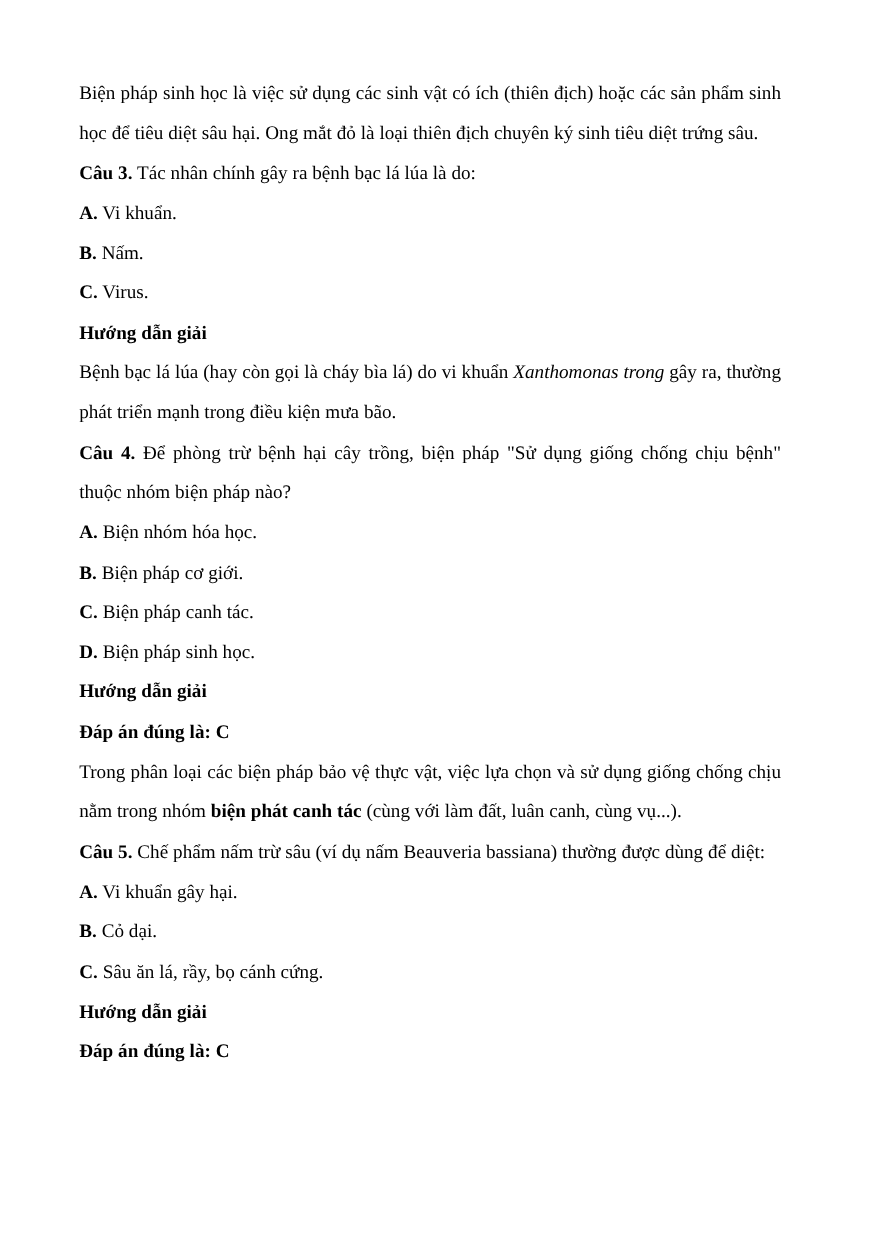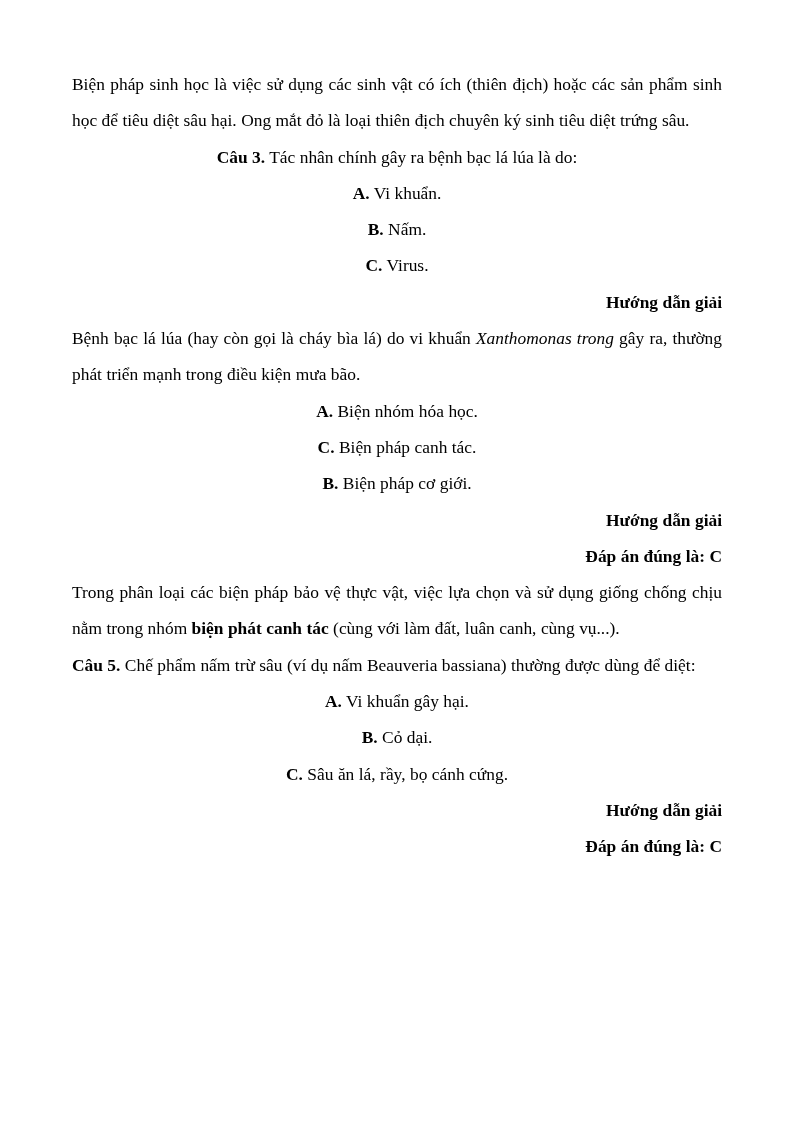--- a/index.html
+++ b/index.html
@@ -21,70 +21,72 @@
     width: 794px;
     height: 1122px;
     background: #ffffff;
     padding: 66px 72px 60px 72px;
   }
   .doc-body {
     width: 650px;
   }
   
   .para {
-    margin: 0 0 0 0;
+    margin: 0 12px 0 0;
     font-size: 17.4px;
     line-height: 36.3px;
     text-align: justify;
     text-justify: inter-word;
     hyphens: none;
     word-spacing: 0.1px;
   }
   .para.flow {
     
     text-align: justify;
   }
   .para.single {
     
-    text-align: center;
+    text-align: left;
   }
   .para.last-left > :last-child {
     text-align: left;
   }
   
   .para.flow {
     text-align-last: left;
   }
   .b {
     font-weight: bold;
   }
   .i {
     font-style: italic;
   }
   
   .para.allbold {
     font-weight: bold;
-    text-align: right;
+    text-align: left;
   }
 </style>
 </head>
 <body>
 
 <div class="page">
   <div class="doc-body">
       <p class="para flow"><span>Biện pháp sinh học là việc sử dụng các sinh vật có ích (thiên địch) hoặc các sản phẩm sinh học để tiêu diệt sâu hại. Ong mắt đỏ là loại thiên địch chuyên ký sinh tiêu diệt trứng sâu.</span></p>
       <p class="para single"><span class="b">Câu 3.</span><span> Tác nhân chính gây ra bệnh bạc lá lúa là do:</span></p>
       <p class="para single"><span class="b">A.</span><span> Vi khuẩn.</span></p>
       <p class="para single"><span class="b">B.</span><span> Nấm.</span></p>
       <p class="para single"><span class="b">C.</span><span> Virus.</span></p>
       <p class="para single allbold"><span class="b">Hướng dẫn giải</span></p>
       <p class="para flow"><span>Bệnh bạc lá lúa (hay còn gọi là cháy bìa lá) do vi khuẩn </span><span class="i">Xanthomonas trong</span><span> gây ra, thường phát triển mạnh trong điều kiện mưa bão.</span></p>
+      <p class="para flow"><span class="b">Câu 4.</span><span> Để phòng trừ bệnh hại cây trồng, biện pháp "Sử dụng giống chống chịu bệnh" thuộc nhóm biện pháp nào?</span></p>
       <p class="para single"><span class="b">A.</span><span> Biện nhóm hóa học.</span></p>
+      <p class="para single"><span class="b">B.</span><span> Biện pháp cơ giới.</span></p>
       <p class="para single"><span class="b">C.</span><span> Biện pháp canh tác.</span></p>
-      <p class="para single"><span class="b">B.</span><span> Biện pháp cơ giới.</span></p>
+      <p class="para single"><span class="b">D.</span><span> Biện pháp sinh học.</span></p>
       <p class="para single allbold"><span class="b">Hướng dẫn giải</span></p>
       <p class="para single allbold"><span class="b">Đáp án đúng là: C</span></p>
       <p class="para flow"><span>Trong phân loại các biện pháp bảo vệ thực vật, việc lựa chọn và sử dụng giống chống chịu nằm trong nhóm </span><span class="b">biện phát canh tác</span><span> (cùng với làm đất, luân canh, cùng vụ...).</span></p>
       <p class="para flow"><span class="b">Câu 5.</span><span> Chế phẩm nấm trừ sâu (ví dụ nấm Beauveria bassiana) thường được dùng để diệt:</span></p>
       <p class="para single"><span class="b">A.</span><span> Vi khuẩn gây hại.</span></p>
       <p class="para single"><span class="b">B.</span><span> Cỏ dại.</span></p>
       <p class="para single"><span class="b">C.</span><span> Sâu ăn lá, rầy, bọ cánh cứng.</span></p>
       <p class="para single allbold"><span class="b">Hướng dẫn giải</span></p>
       <p class="para single allbold"><span class="b">Đáp án đúng là: C</span></p>
     </div>

